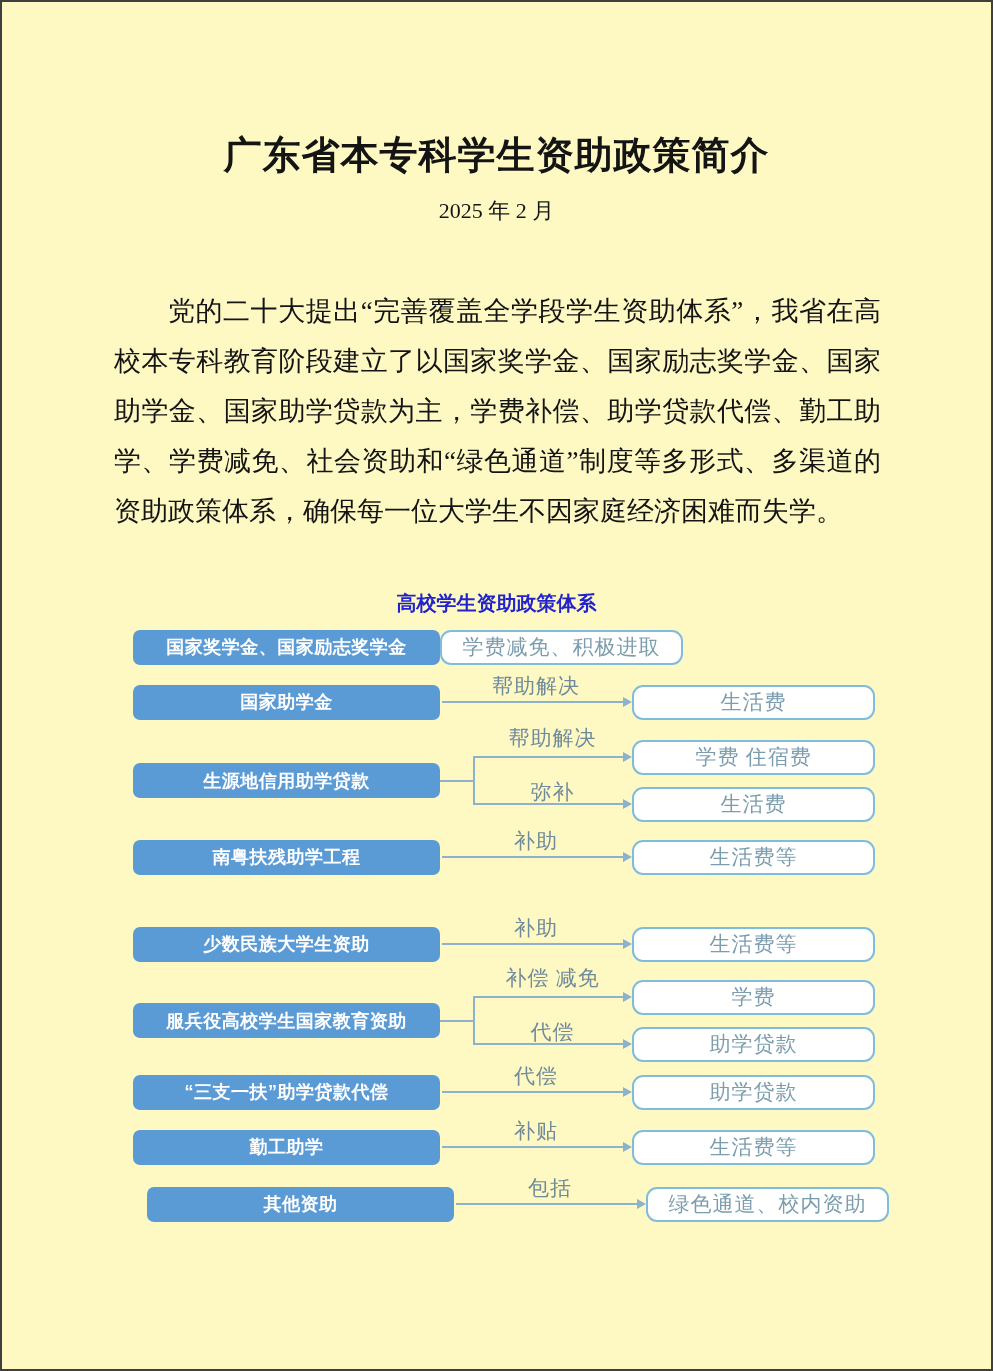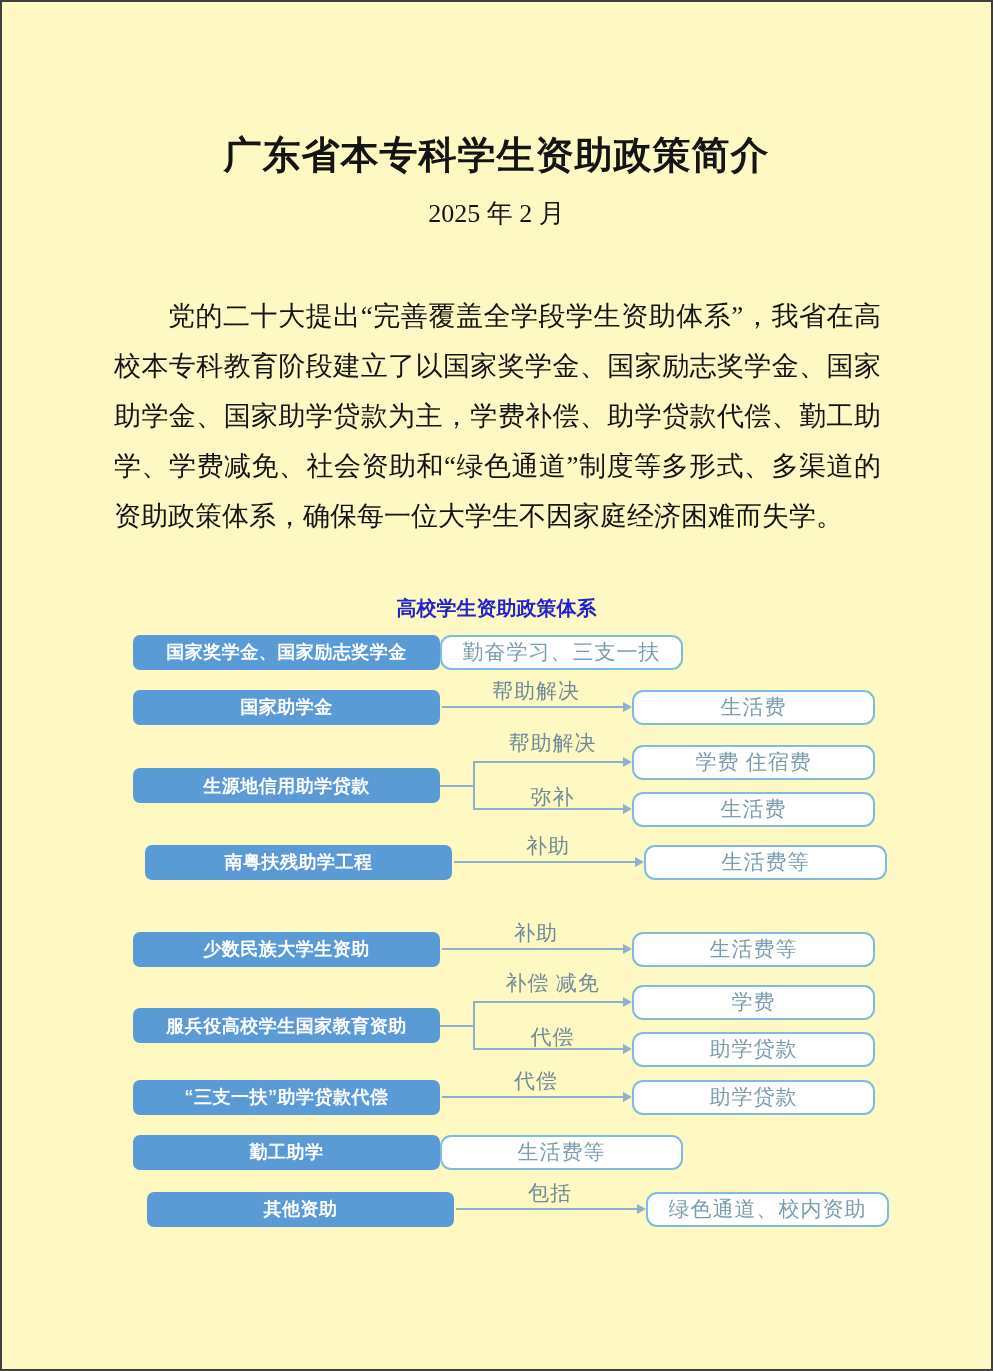--- a/index.html
+++ b/index.html
@@ -18,21 +18,21 @@
     margin:130px 0 0 0;
     text-align:center;
     font-size:38px;
     font-weight:bold;
     line-height:1.25;
     letter-spacing:1px;
   }
   .doc-date {
     margin:16px 0 0 0;
     text-align:center;
-    font-size:26px;
+    font-size:22px;
   }
   .intro {
     margin:60px 110px 0 112px;
     font-size:27px;
     line-height:50px;
     text-align:justify;
     text-indent:2em;
   }
   .diagram-title {
     margin:54px 0 0 0;
@@ -103,21 +103,21 @@
   <div class="doc-date">2025 年 2 月</div>
   <p class="intro">党的二十大提出“完善覆盖全学段学生资助体系”，我省在高校本专科教育阶段建立了以国家奖学金、国家励志奖学金、国家助学金、国家助学贷款为主，学费补偿、助学贷款代偿、勤工助学、学费减免、社会资助和“绿色通道”制度等多形式、多渠道的资助政策体系，确保每一位大学生不因家庭经济困难而失学。</p>
   <div class="diagram-title">高校学生资助政策体系</div>
   <div class="diagram" id="diagram-rows">
       <div class="drow single" style="margin-top: 0px;">
         <div class="src-box">
           <span>国家奖学金、国家励志奖学金</span>
         </div>
         <div class="targets">
           <div class="tgt-box">
-            <span>勤奋学习、三支一扶</span>
+            <span>学费减免、积极进取</span>
           </div>
         </div>
       </div>
       <div class="drow single" style="margin-top: 20px;">
         <div class="src-box">
           <span>国家助学金</span>
         </div>
         <div class="connector">
           <div class="hline"></div>
           <div class="ahead"></div>
@@ -145,21 +145,21 @@
         </div>
         <div class="targets">
           <div class="tgt-box">
             <span>学费 住宿费</span>
           </div>
           <div class="tgt-box">
             <span>生活费</span>
           </div>
         </div>
       </div>
-      <div class="drow single" style="margin-top: 18px; margin-left: 12px;">
+      <div class="drow single" style="margin-top: 18px;">
         <div class="src-box">
           <span>南粤扶残助学工程</span>
         </div>
         <div class="connector">
           <div class="hline"></div>
           <div class="ahead"></div>
           <div class="clabel">补助</div>
         </div>
         <div class="targets">
           <div class="tgt-box">
@@ -217,20 +217,25 @@
         <div class="targets">
           <div class="tgt-box">
             <span>助学贷款</span>
           </div>
         </div>
       </div>
       <div class="drow single" style="margin-top: 20px;">
         <div class="src-box">
           <span>勤工助学</span>
         </div>
+        <div class="connector">
+          <div class="hline"></div>
+          <div class="ahead"></div>
+          <div class="clabel">补贴</div>
+        </div>
         <div class="targets">
           <div class="tgt-box">
             <span>生活费等</span>
           </div>
         </div>
       </div>
       <div class="drow single" style="margin-top: 22px; padding-left: 14px;">
         <div class="src-box">
           <span>其他资助</span>
         </div>

